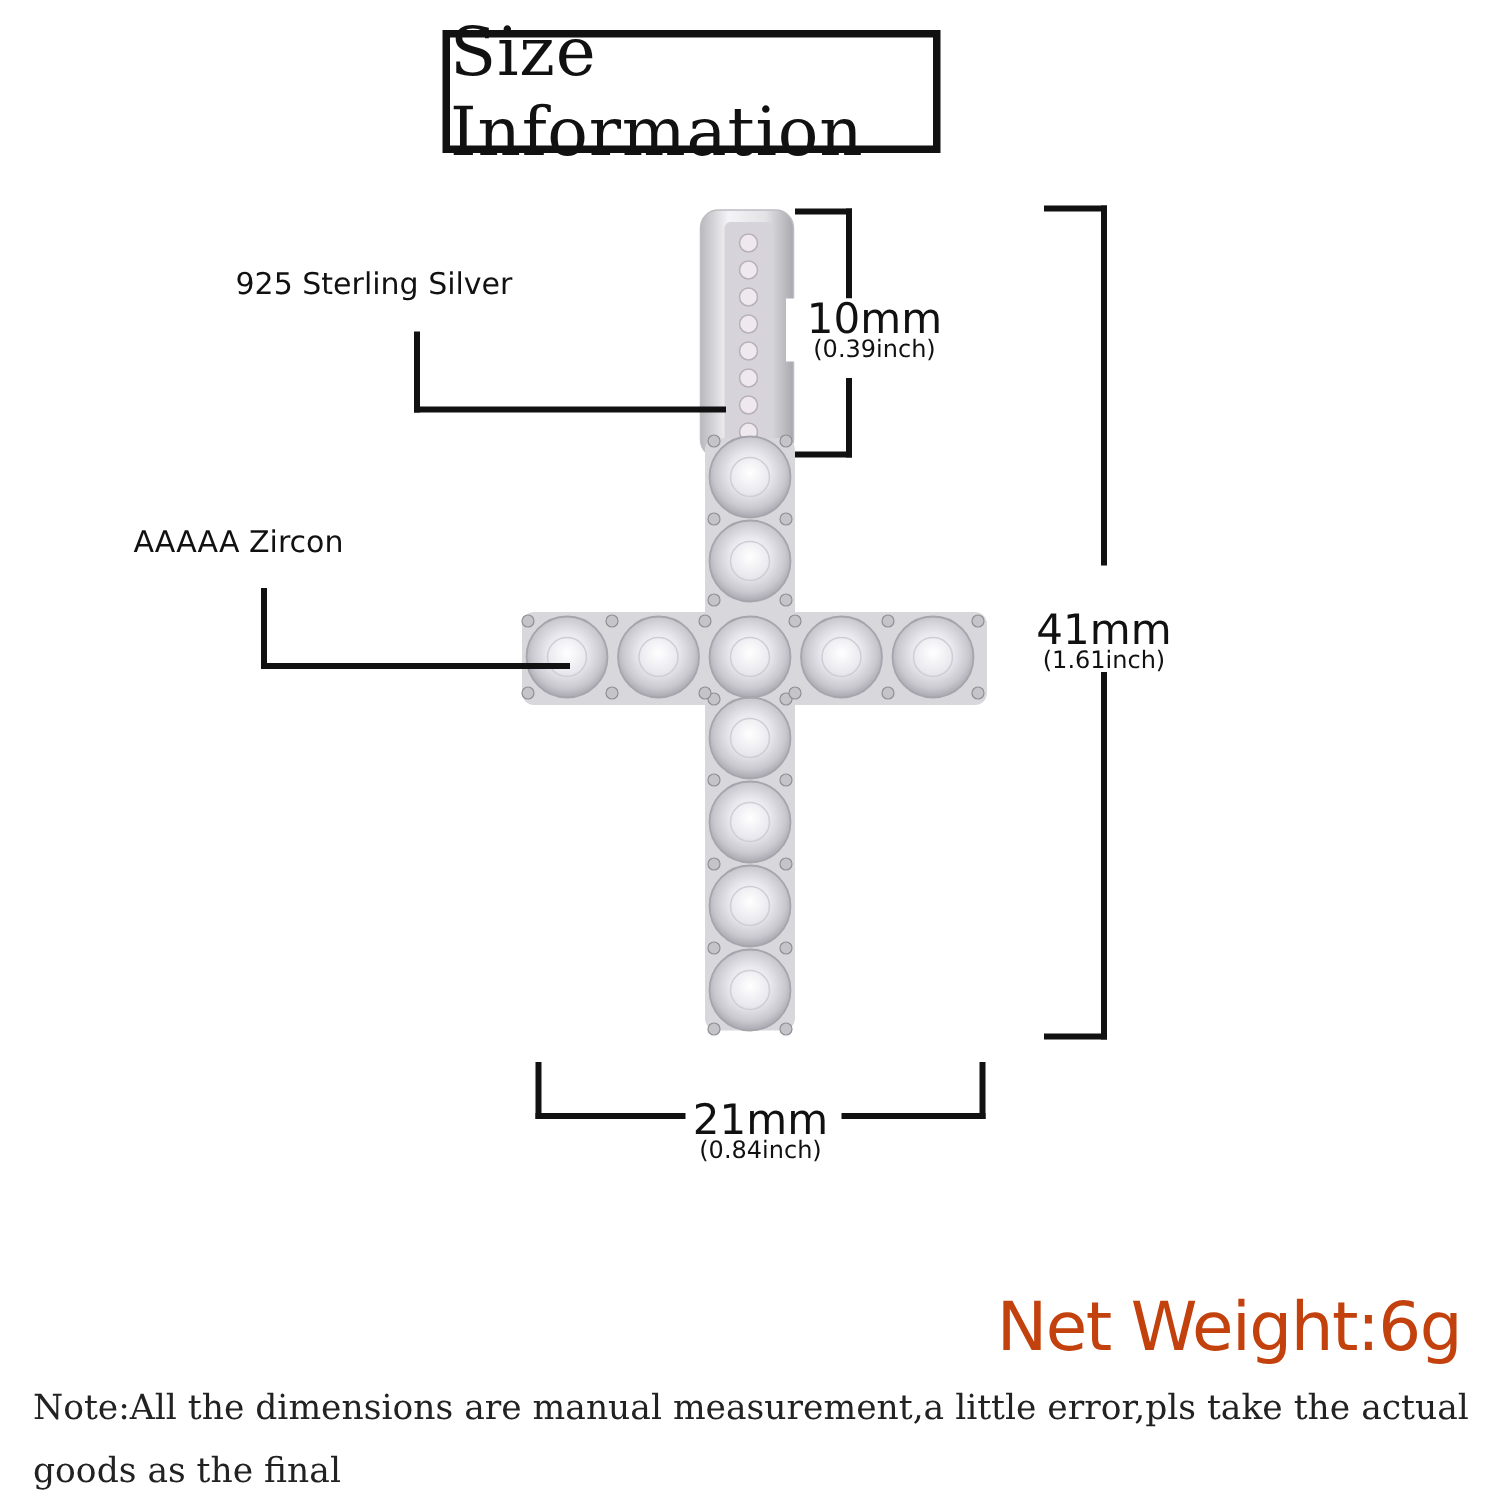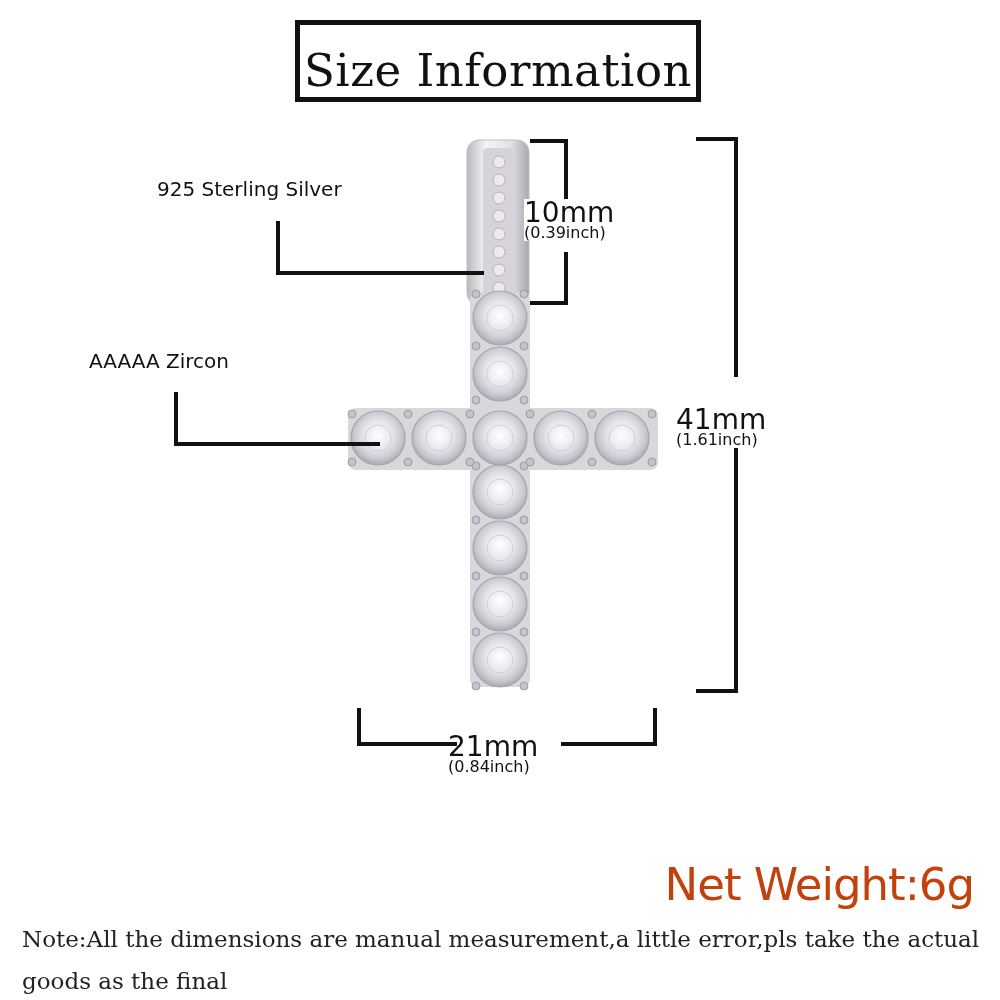--- a/index.html
+++ b/index.html
@@ -1,31 +1,31 @@
 <!DOCTYPE html>
 <html><head>
 <meta charset="utf-8">
 <style>
   html, body { margin: 0; padding: 0; background: #ffffff; }
   body { width: 1000px; height: 1000px; position: relative; overflow: hidden; font-family: "Liberation Sans", sans-serif; color: #111; }
 
   .title-box {
-    position: absolute; left: 295px; top: 20px; width: 406px; height: 82px;
+    position: absolute; left: 295px; top: 20px; width: 332px; height: 82px;
     border: 5px solid #111; box-sizing: border-box;
-    display: flex; align-items: flex-end; justify-content: center;
+    display: flex; align-items: center; justify-content: center;
   }
   .title-text { font-family: "DejaVu Serif", serif; font-size: 45px; letter-spacing: 0.5px; color: #111; }
 
   .label { position: absolute; font-family: "DejaVu Sans", sans-serif; color: #111; white-space: nowrap; }
   .label-silver { left: 157px; top: 177px; font-size: 20px; }
   .label-zircon { left: 89px; top: 349px; font-size: 20px; }
 
   .line { position: absolute; background: #111; }
 
-  .dim-main { position: absolute; font-family: "DejaVu Sans", sans-serif; color: #111; text-align: left; line-height: 1; white-space: nowrap; background: #fff; }
+  .dim-main { position: absolute; font-family: "DejaVu Sans", sans-serif; color: #111; text-align: center; line-height: 1; white-space: nowrap; background: #fff; }
   .dim-main .mm { display: block; font-size: 28px; }
   .dim-main .inch { display: block; font-size: 16px; margin-top: -2px; }
 
   .net-weight { position: absolute; right: 26px; top: 858px; font-family: "DejaVu Sans", sans-serif; font-size: 45px; letter-spacing: -1px; color: #c2410c; }
   .note { position: absolute; left: 22px; top: 918px; width: 970px; font-family: "DejaVu Serif", serif; font-size: 23px; line-height: 42px; color: #222; }
 
   
   .pendant { position: absolute; left: 0; top: 0; width: 1000px; height: 1000px; pointer-events: none; }
 </style>
 </head>

